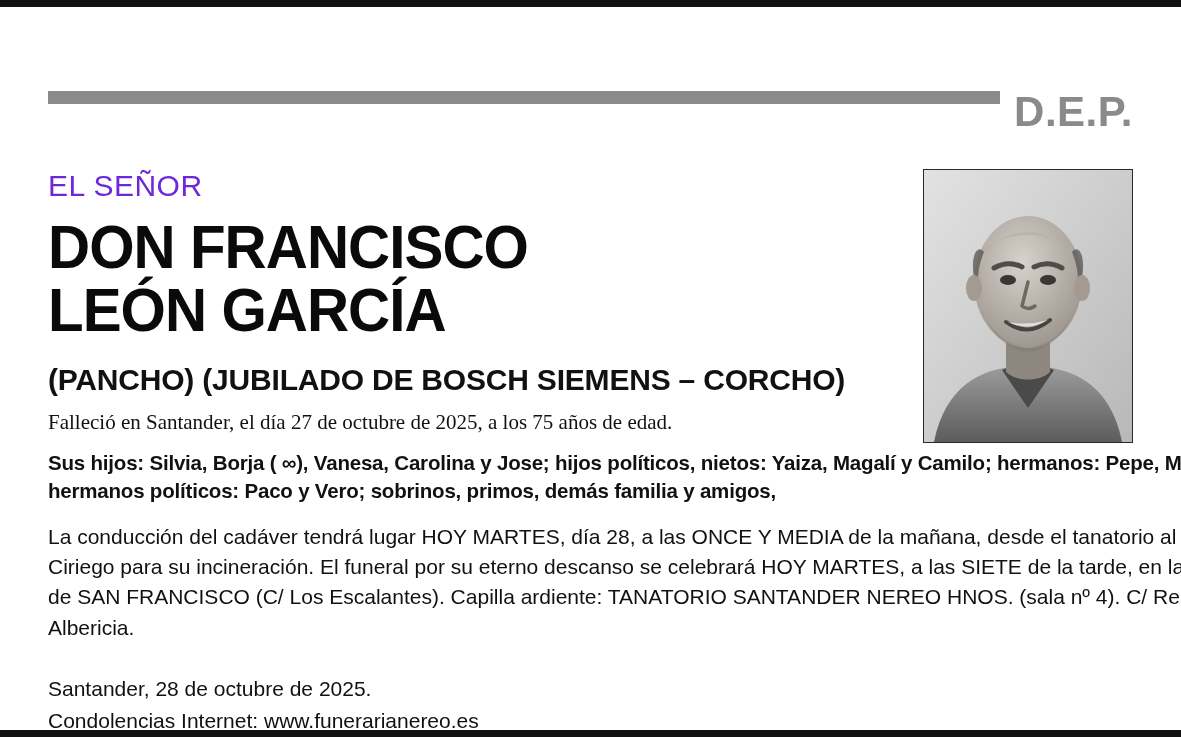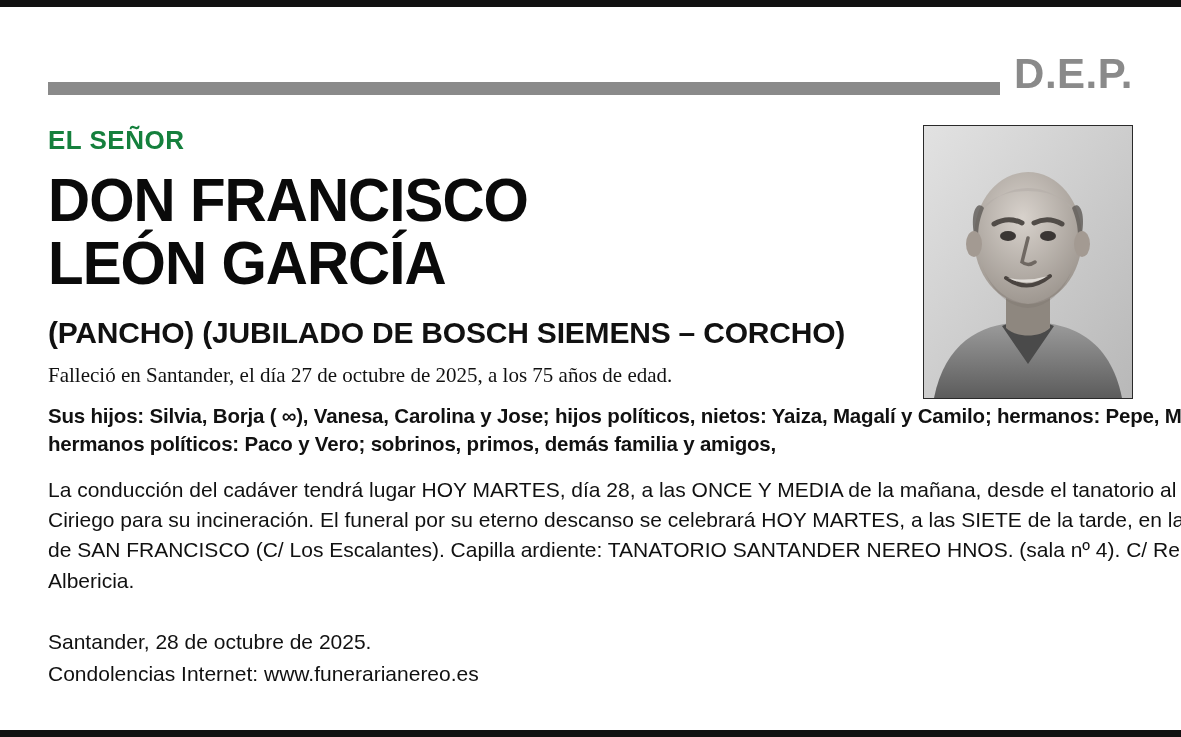--- a/index.html
+++ b/index.html
@@ -38,23 +38,24 @@
   .content {
     position: absolute;
     left: 48px;
     top: 7px;
     right: 48px;
     bottom: 7px;
   }
   
   .dep-row {
     display: flex;
-    align-items: flex-end;
+    align-items: flex-start;
     height: 48px;
     padding-top: 40px;
+    margin-top: 44px;
   }
   .dep-rule {
     flex: 1 1 auto;
     height: 13px;
     background: #8a8a8a;
   }
   .dep-text {
     flex: 0 0 auto;
     margin-left: 14px;
     font-size: 42px;
@@ -80,25 +81,25 @@
   }
   .portrait svg {
     display: block;
     width: 100%;
     height: 100%;
   }
   .text-col {
     margin-right: 240px;
   }
   .salutation {
-    font-size: 26px;
+    font-size: 30px;
     letter-spacing: 0.5px;
-    color: #15803d;
+    color: #6d28d9;
     margin: 0 0 12px 0;
-    font-weight: bold;
+    font-weight: normal;
     font-family: "Liberation Sans", sans-serif;
   }
   .name {
     font-size: 62px;
     font-weight: bold;
     line-height: 1.02;
     letter-spacing: -1px;
     color: #0a0a0a;
     margin: 0;
     white-space: pre-line;

